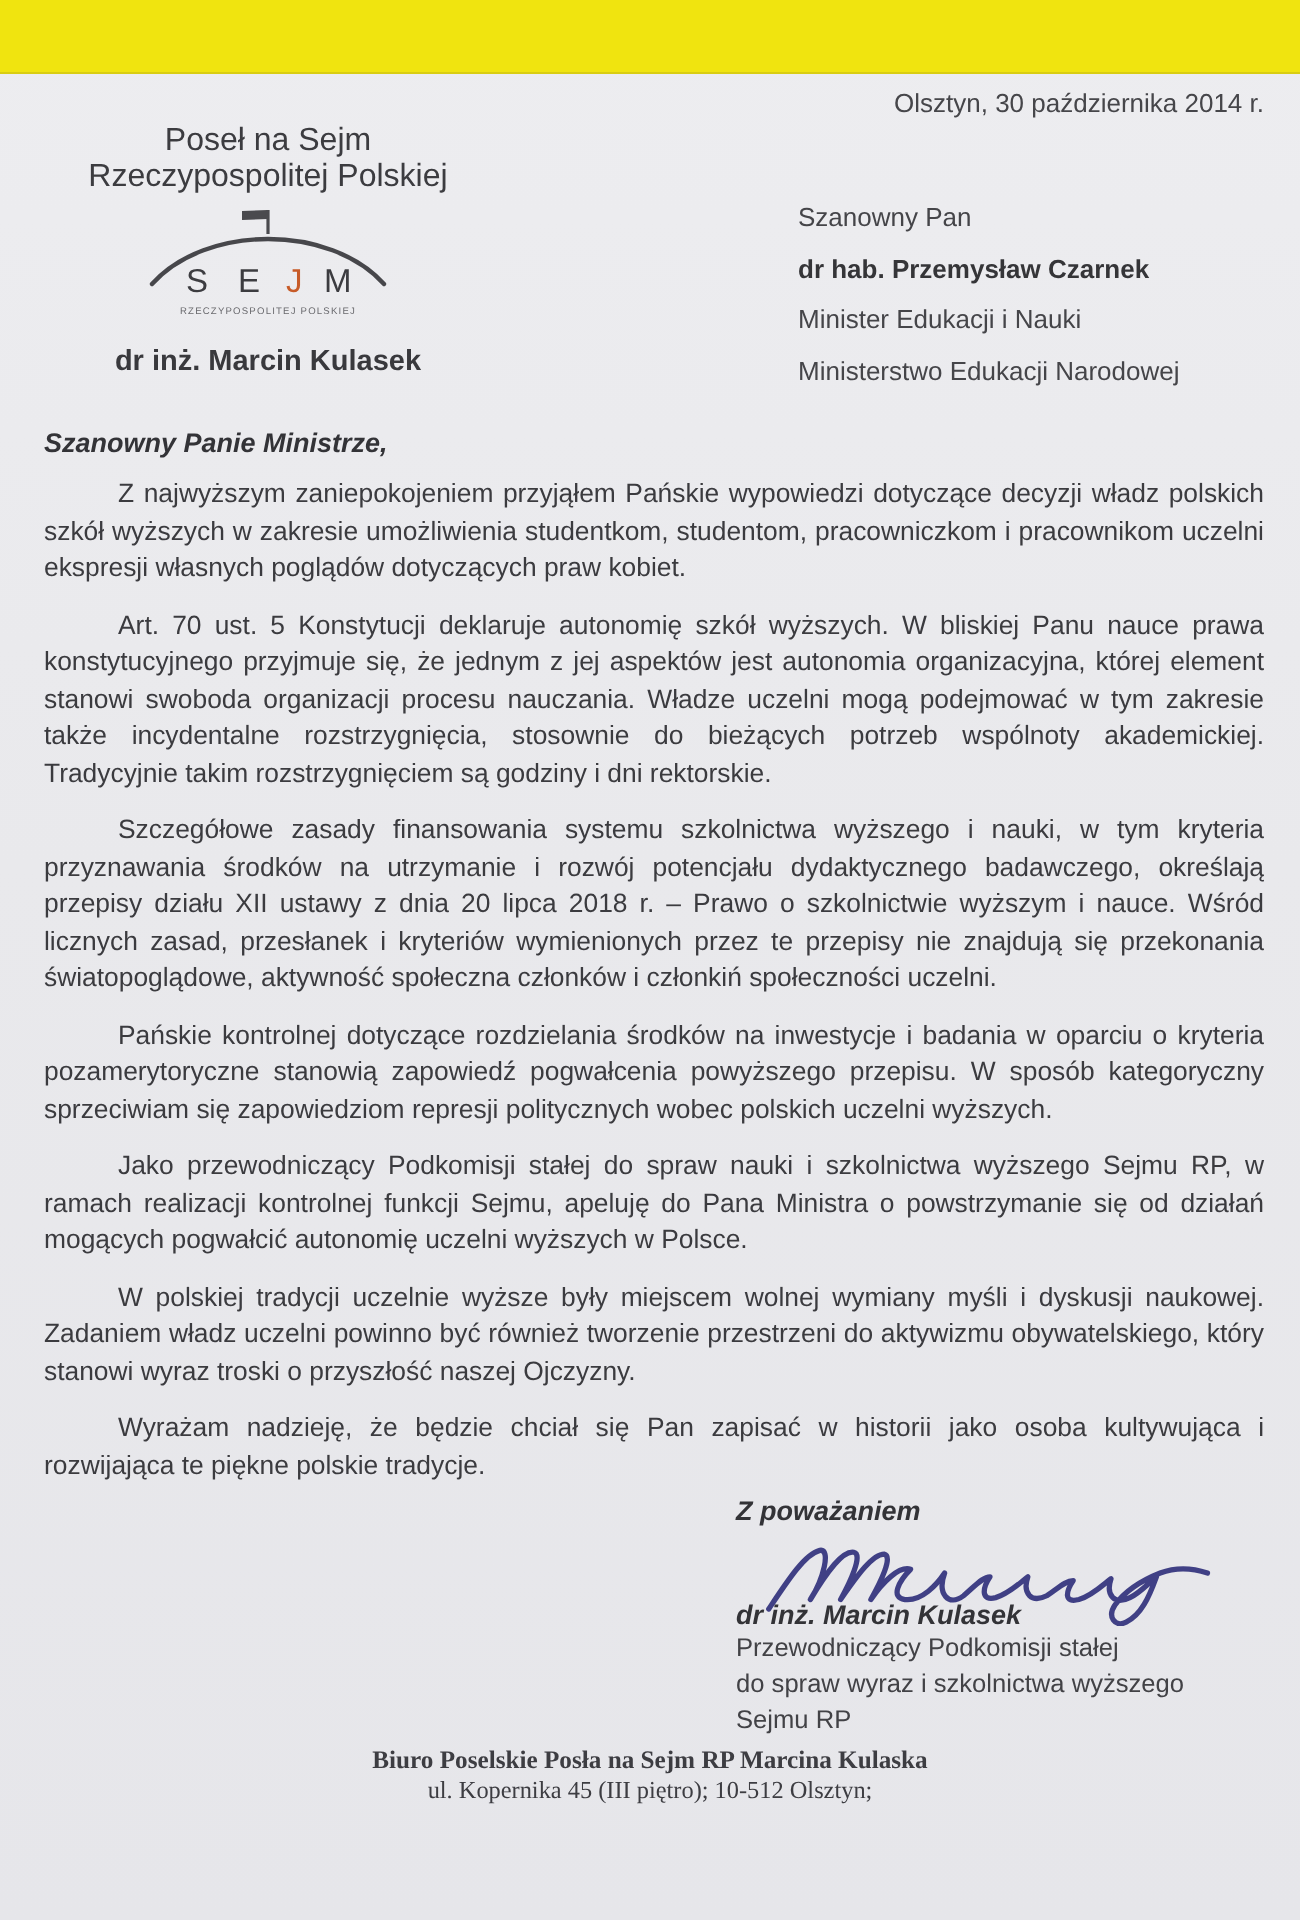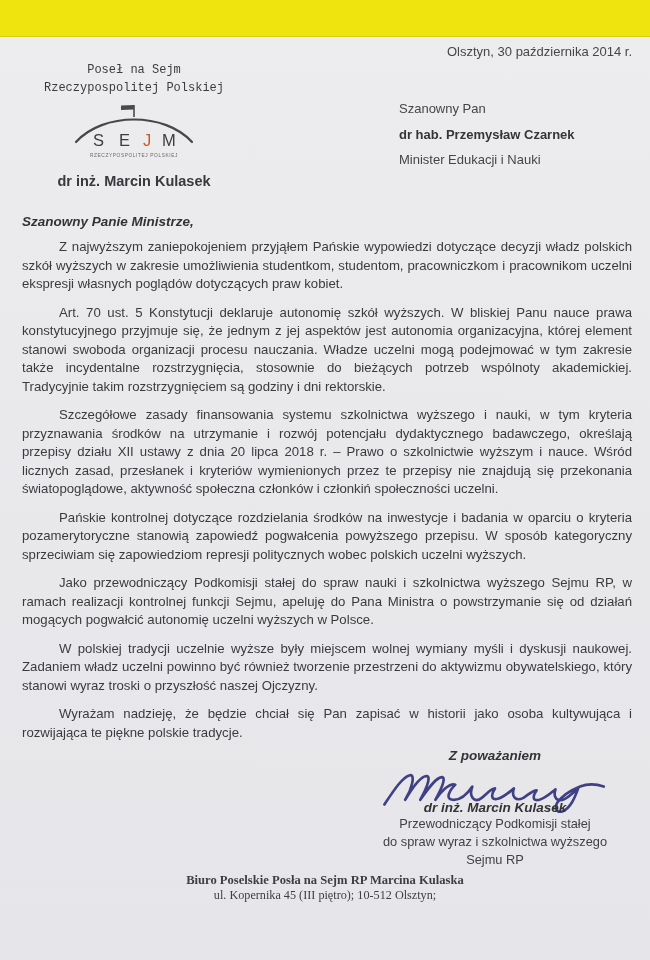--- a/index.html
+++ b/index.html
@@ -4,30 +4,30 @@
 <style>
   html,body{margin:0;padding:0;background:#d8d8db;}
   .page{
     position:relative;width:650px;height:960px;overflow:hidden;
     background:linear-gradient(180deg,#ededf0 0%,#e9e9ec 45%,#e6e6ea 100%);
     font-family:"Liberation Sans",sans-serif;color:#3a3a3e;
   }
   .top-bar{position:absolute;left:0;top:0;width:650px;height:36px;background:#f0e40f;border-bottom:1px solid #d9cd12;}
   .date{position:absolute;top:44px;right:18px;font-size:13px;color:#46464a;}
   .sender{position:absolute;left:28px;top:62px;width:212px;text-align:center;}
-  .sender-title{font-family:Liberation Mono, monospace;font-size:12px;line-height:17.5px;color:#3c3c40;}
+  .sender-title{font-family:Liberation Sans, sans-serif;font-size:16px;line-height:17.5px;color:#3c3c40;}
   .logo{margin-top:6px;}
   .logo svg{display:block;margin:0 auto;}
   .sender-name{margin-top:12px;font-size:14.5px;font-weight:bold;color:#39393d;}
   .recipient{position:absolute;left:399px;top:96px;font-size:13px;line-height:25.5px;color:#454549;}
   .recipient .bold{font-weight:bold;color:#353538;}
   .body{position:absolute;left:22px;top:214px;width:610px;}
   .salutation{font-size:13.5px;font-weight:bold;font-style:italic;margin:0 0 9px 0;color:#333337;}
   .body p{margin:0 0 10px 0;font-size:13.2px;line-height:18.5px;text-align:justify;text-indent:37px;color:#3b3b3f;}
-  .closing{position:absolute;left:368px;top:748px;width:254px;text-align:center;}
+  .closing{position:absolute;left:368px;top:748px;width:254px;}
   .valediction{font-size:13.5px;font-weight:bold;font-style:italic;color:#333337;}
   .signature-wrap{margin:-2px auto -13px;width:244px;height:52px;}
   .signatory-name{font-size:13.5px;font-weight:bold;font-style:italic;color:#333337;}
   .signatory-title{font-size:12.8px;line-height:18px;color:#424246;}
   .footer{position:absolute;left:0;top:873px;width:650px;text-align:center;
     font-family:"Liberation Serif",serif;color:#3d3d42;}
   .footer-line1{font-size:12.6px;font-weight:bold;}
   .footer-line2,.footer-line3{font-size:12.2px;line-height:15.5px;}
 </style>
 </head>
@@ -56,20 +56,21 @@
         <text x="61" y="54" text-anchor="middle" font-family="Liberation Sans, sans-serif" font-size="4.8" letter-spacing="0.6" fill="#6a6a6e">RZECZYPOSPOLITEJ POLSKIEJ</text>
       </svg>
     </div>
     <div class="sender-name">dr inż. Marcin Kulasek</div>
   </div>
 
   <div class="recipient">
     <div>Szanowny Pan</div>
     <div class="bold">dr hab. Przemysław Czarnek</div>
     <div>Minister Edukacji i Nauki</div>
+    <div>Ministerstwo Edukacji Narodowej</div>
   </div>
 
   <div class="body">
     <div class="salutation">Szanowny Panie Ministrze,</div>
     <p>Z najwyższym zaniepokojeniem przyjąłem Pańskie wypowiedzi dotyczące decyzji władz polskich szkół wyższych w zakresie umożliwienia studentkom, studentom, pracowniczkom i pracownikom uczelni ekspresji własnych poglądów dotyczących praw kobiet.</p>
     <p>Art. 70 ust. 5 Konstytucji deklaruje autonomię szkół wyższych. W bliskiej Panu nauce prawa konstytucyjnego przyjmuje się, że jednym z jej aspektów jest autonomia organizacyjna, której element stanowi swoboda organizacji procesu nauczania. Władze uczelni mogą podejmować w tym zakresie także incydentalne rozstrzygnięcia, stosownie do bieżących potrzeb wspólnoty akademickiej. Tradycyjnie takim rozstrzygnięciem są godziny i dni rektorskie.</p>
     <p>Szczegółowe zasady finansowania systemu szkolnictwa wyższego i nauki, w tym kryteria przyznawania środków na utrzymanie i rozwój potencjału dydaktycznego badawczego, określają przepisy działu XII ustawy z dnia 20 lipca 2018 r. – Prawo o szkolnictwie wyższym i nauce. Wśród licznych zasad, przesłanek i kryteriów wymienionych przez te przepisy nie znajdują się przekonania światopoglądowe, aktywność społeczna członków i członkiń społeczności uczelni.</p>
     <p>Pańskie kontrolnej dotyczące rozdzielania środków na inwestycje i badania w oparciu o kryteria pozamerytoryczne stanowią zapowiedź pogwałcenia powyższego przepisu. W sposób kategoryczny sprzeciwiam się zapowiedziom represji politycznych wobec polskich uczelni wyższych.</p>
     <p>Jako przewodniczący Podkomisji stałej do spraw nauki i szkolnictwa wyższego Sejmu RP, w ramach realizacji kontrolnej funkcji Sejmu, apeluję do Pana Ministra o powstrzymanie się od działań mogących pogwałcić autonomię uczelni wyższych w Polsce.</p>
     <p>W polskiej tradycji uczelnie wyższe były miejscem wolnej wymiany myśli i dyskusji naukowej. Zadaniem władz uczelni powinno być również tworzenie przestrzeni do aktywizmu obywatelskiego, który stanowi wyraz troski o przyszłość naszej Ojczyzny.</p>

